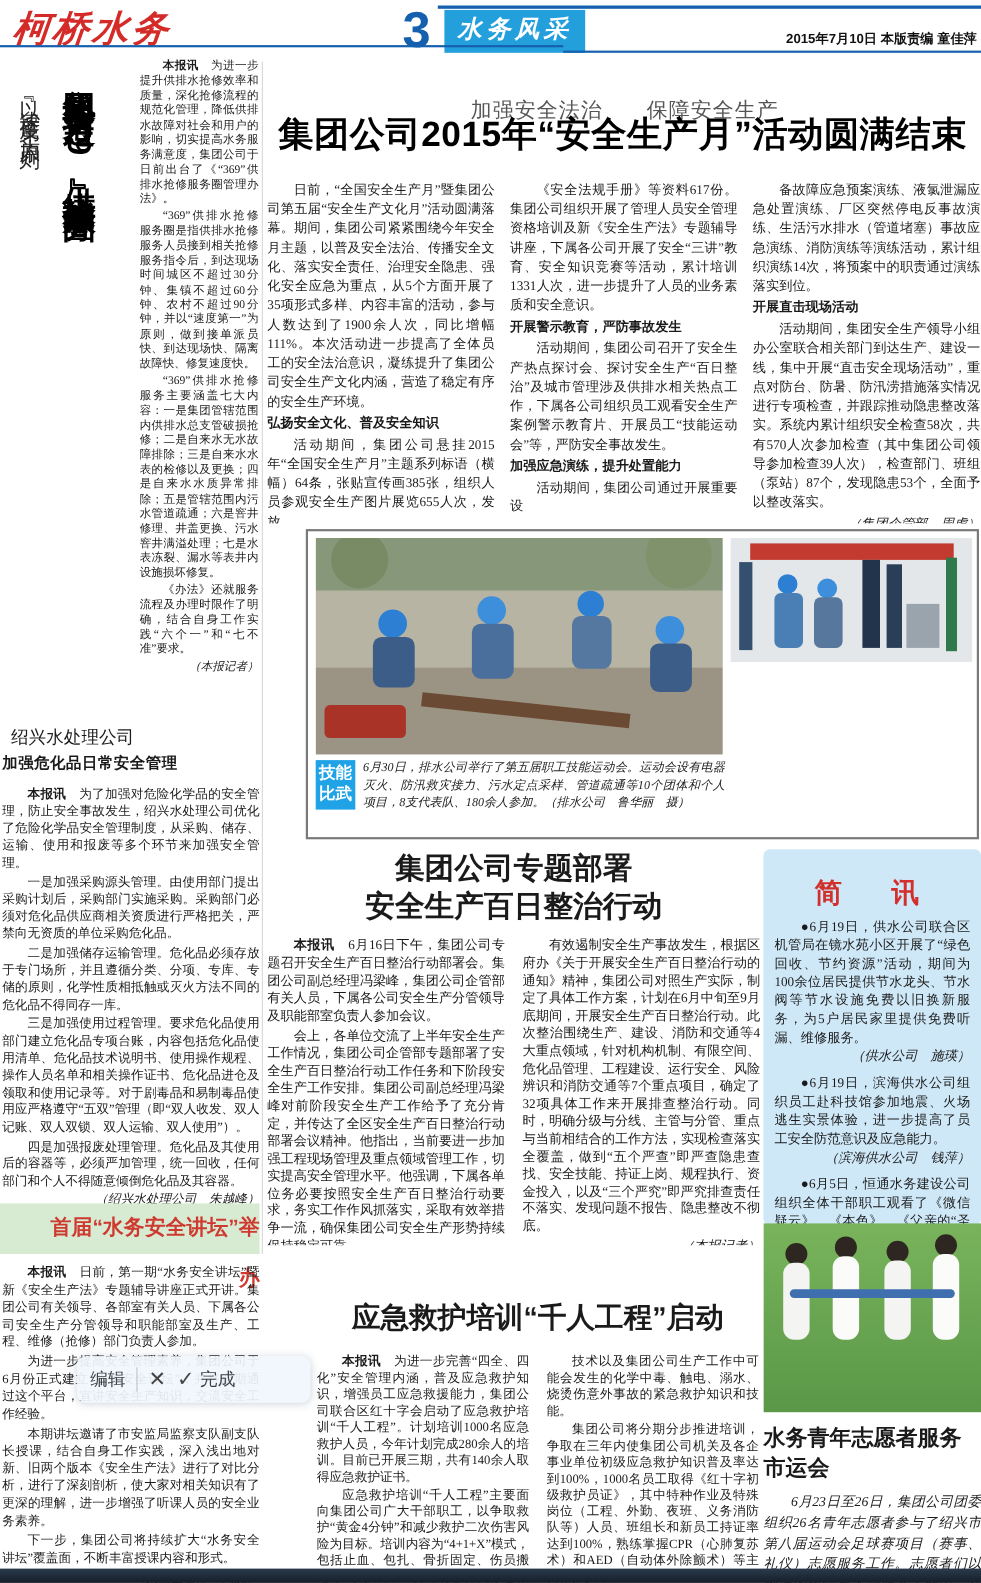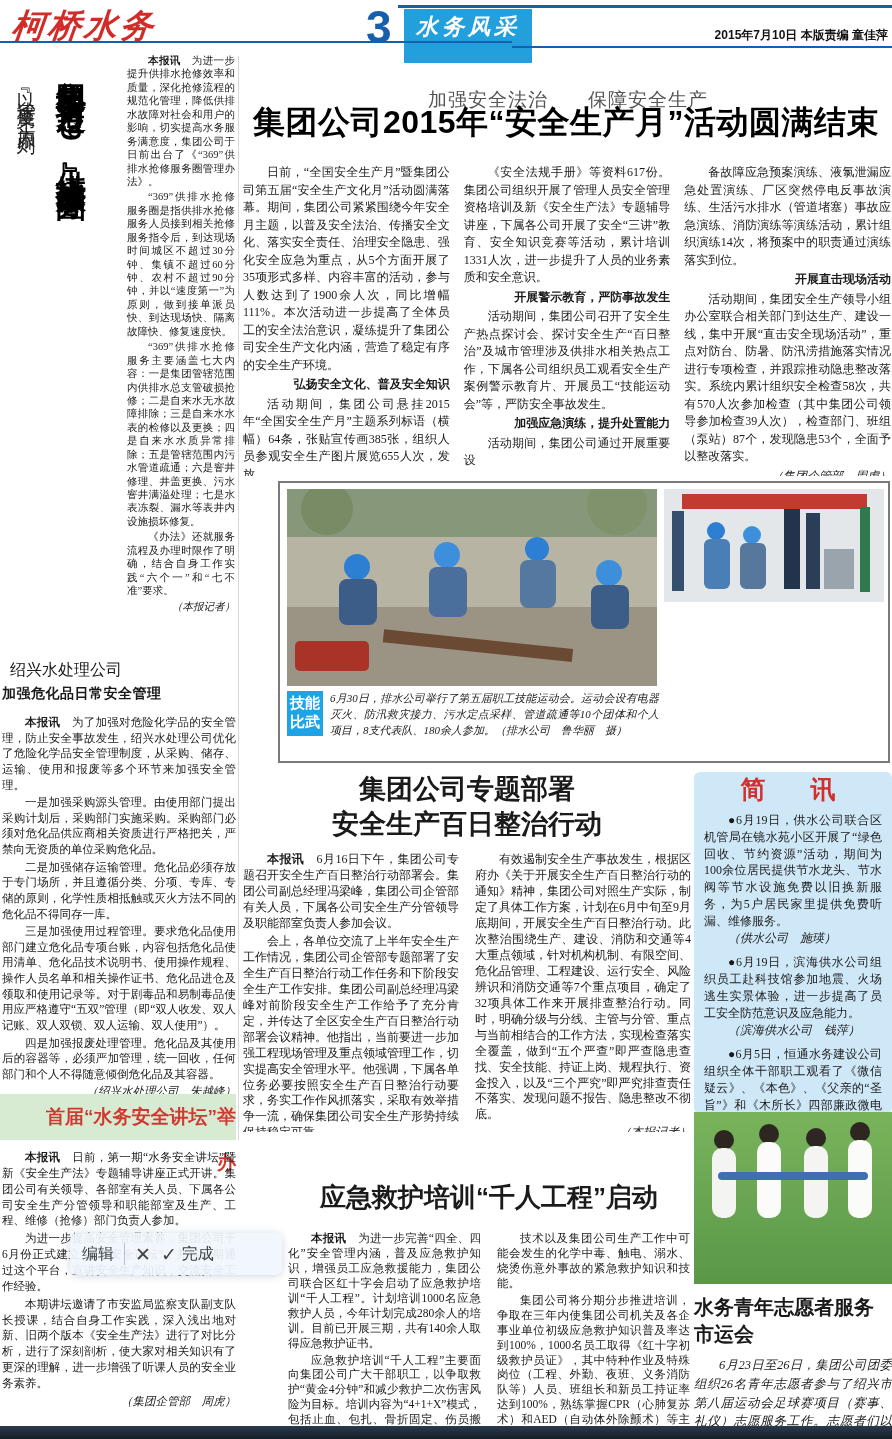--- a/index.html
+++ b/index.html
@@ -7,21 +7,21 @@
   .page { position:relative; width:892px; height:1439px; background:#fff; margin:0 auto;
           overflow:hidden; color:#1a1a1a; }
   .hei { font-family:"Liberation Sans", sans-serif; }
 
   
   .masthead { position:absolute; left:12px; top:4px; font-size:33px; font-weight:bold;
               font-style:italic; color:#d42b28; letter-spacing:3px; transform:skewX(-6deg); }
   .page-num { position:absolute; left:366px; top:0px; font-size:46px; font-weight:900;
               color:#1460ae; }
   .section-badge { position:absolute; left:404px; top:9px; background:#239fdc; color:#fff;
-                   font-size:22px; font-weight:bold; font-style:italic; padding:3px 12px 21px;
+                   font-size:22px; font-weight:bold; font-style:italic; padding:3px 12px 6px;
                    letter-spacing:4px; }
   .header-topline { position:absolute; left:398px; top:5px; width:494px; height:3px; background:#1460ae; }
   .date-line { position:absolute; right:4px; top:27px; font-size:12px; font-weight:bold; color:#111; }
   .rule-left { position:absolute; left:0; top:41px; width:512px; height:2px; background:#1460ae; }
   .rule-right { position:absolute; left:512px; top:46px; width:380px; height:2px; background:#1460ae; }
   .v-sep { position:absolute; left:238px; top:56px; width:1px; height:1084px; background:#d8d8d8; }
 
   
   .v-kicker { position:absolute; left:13px; top:76px; height:330px; writing-mode:vertical-rl;
               font-size:19px; letter-spacing:5px; color:#222; font-weight:500; }
@@ -60,45 +60,45 @@
   .credit-r { display:block; text-align:right; font-style:italic; font-size:11px; margin-top:2px; }
 
   
   .hundred { position:absolute; left:243px; top:772px; width:448px; }
   .hundred .h1, .hundred .h2 { text-align:center; font-size:27px; font-weight:900; line-height:1.3; }
   .hundred .cols { display:flex; gap:16px; margin-top:10px; height:280px; overflow:hidden; }
   .hundred .col { flex:1; font-size:12px; line-height:1.33; text-align:justify; }
 
   
   .briefs { position:absolute; left:694px; top:772px; width:198px; height:342px; background:#cfe8f8;
-            border-radius:6px; padding:1px 10px; overflow:hidden; }
+            border-radius:6px; padding:23px 10px; overflow:hidden; }
   .briefs .title { color:#d2302c; font-size:25px; font-weight:900; text-align:center;
                    letter-spacing:10px; margin-bottom:6px; }
   .briefs .items { font-size:12px; line-height:1.4; text-align:justify; }
   .briefs .para { margin-bottom:8px; }
 
   
   .rescue { position:absolute; left:288px; top:1180px; width:402px; }
   .rescue .headline { text-align:center; font-size:26px; font-weight:900; }
   .rescue .cols { display:flex; gap:16px; margin-top:16px; height:230px; overflow:hidden; }
   .rescue .col { flex:1; font-size:11.5px; line-height:1.3; text-align:justify; }
 
   
   .volunteer { position:absolute; left:694px; top:1112px; width:198px; }
   .photo3 { width:198px; height:172px; display:block; }
   .volunteer .headline { text-align:left; font-size:20px; font-weight:900; margin:10px 0 8px;font-family:Liberation Serif, serif; }
   .volunteer .body { font-size:12.5px; line-height:1.5; font-style:italic; text-align:justify; }
 
   
   .para { text-indent:2em; margin-bottom:2px; }
   .para .lead { font-family:"Liberation Sans", sans-serif; }
-  .para.sub { text-indent:0; text-align:right; font-weight:bold;
+  .para.sub { text-indent:0; text-align:left; font-weight:bold;
               font-family:"Liberation Sans", sans-serif; }
   .para.byline { text-indent:0; text-align:right; font-style:italic; }
-  .byline-r { display:block; text-align:left; font-style:italic; }
+  .byline-r { display:block; text-align:right; font-style:italic; }
 
   
   .overlay-bar { position:absolute; left:70px; top:1233px; width:212px; height:42px;
                  background:rgba(240,246,252,0.92); border-radius:8px;
                  box-shadow:0 1px 8px rgba(60,90,130,0.25); display:flex; align-items:center;
                  padding:0 12px; gap:10px; font-family:"Liberation Sans", sans-serif; }
   .overlay-bar button { background:none; border:none; font-size:16px; color:#3c4043;
                         cursor:pointer; display:flex; align-items:center; gap:5px;
                         font-family:"Liberation Sans", sans-serif; }
   .ov-divider { width:1px; height:22px; background:#b9c2cc; }
@@ -142,20 +142,21 @@
         <p class="para">四是加强报废处理管理。危化品及其使用后的容器等，必须严加管理，统一回收，任何部门和个人不得随意倾倒危化品及其容器。</p>
         <p class="para byline">（绍兴水处理公司　朱越峰）</p>
       </div>
   </div>
 
   <div class="forum-head hei">首届“水务安全讲坛”举办</div>
   <div class="forum-body">
       <p class="para"><strong class="lead">本报讯　</strong>日前，第一期“水务安全讲坛”暨新《安全生产法》专题辅导讲座正式开讲。集团公司有关领导、各部室有关人员、下属各公司安全生产分管领导和职能部室及生产、工程、维修（抢修）部门负责人参加。</p>
       <p class="para">为进一步提高安全管理素养，集团公司于6月份正式建立“水务安全讲坛”，并将定期通过这个平台，宣讲安全生产知识，交流安全工作经验。</p>
       <p class="para">本期讲坛邀请了市安监局监察支队副支队长授课，结合自身工作实践，深入浅出地对新、旧两个版本《安全生产法》进行了对比分析，进行了深刻剖析，使大家对相关知识有了更深的理解，进一步增强了听课人员的安全业务素养。</p>
+      <p class="para">下一步，集团公司将持续扩大“水务安全讲坛”覆盖面，不断丰富授课内容和形式。</p>
       <p class="para byline">（集团企管部　周虎）</p>
     </div>
 
   <div class="kicker hei">加强安全法治　　保障安全生产</div>
   <div class="main-headline hei">集团公司2015年“安全生产月”活动圆满结束</div>
   <div class="main-cols">
     <div class="col">
         <p class="para">日前，“全国安全生产月”暨集团公司第五届“安全生产文化月”活动圆满落幕。期间，集团公司紧紧围绕今年安全月主题，以普及安全法治、传播安全文化、落实安全责任、治理安全隐患、强化安全应急为重点，从5个方面开展了35项形式多样、内容丰富的活动，参与人数达到了1900余人次，同比增幅111%。本次活动进一步提高了全体员工的安全法治意识，凝练提升了集团公司安全生产文化内涵，营造了稳定有序的安全生产环境。</p>
         <p class="para sub">弘扬安全文化、普及安全知识</p>
         <p class="para">活动期间，集团公司悬挂2015年“全国安全生产月”主题系列标语（横幅）64条，张贴宣传画385张，组织人员参观安全生产图片展览655人次，发放</p>

